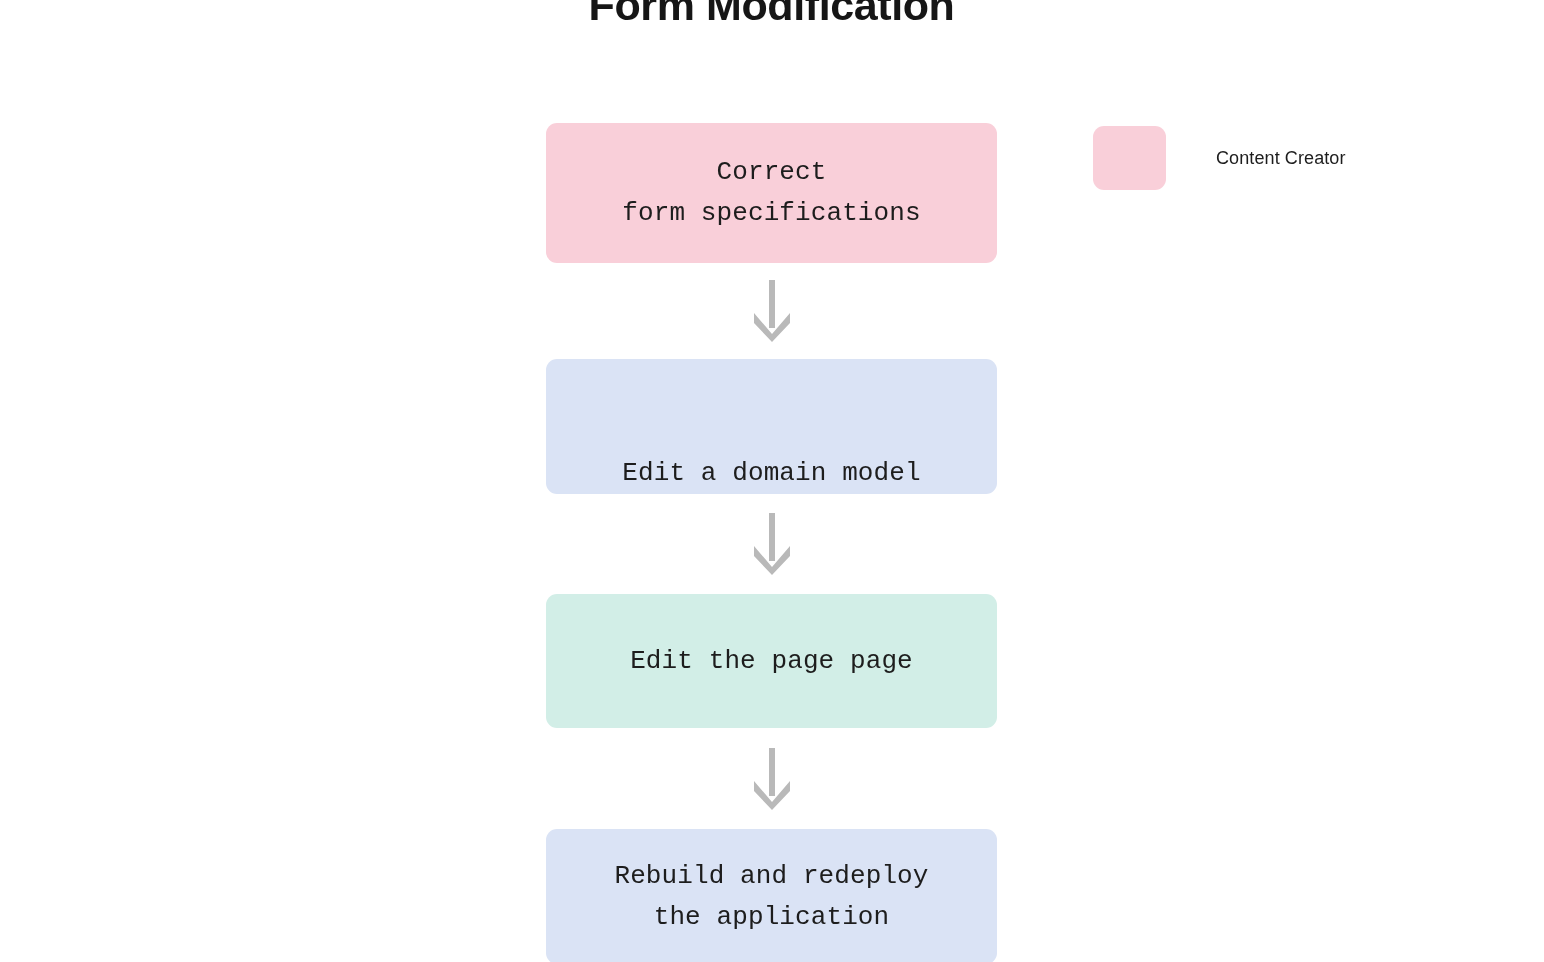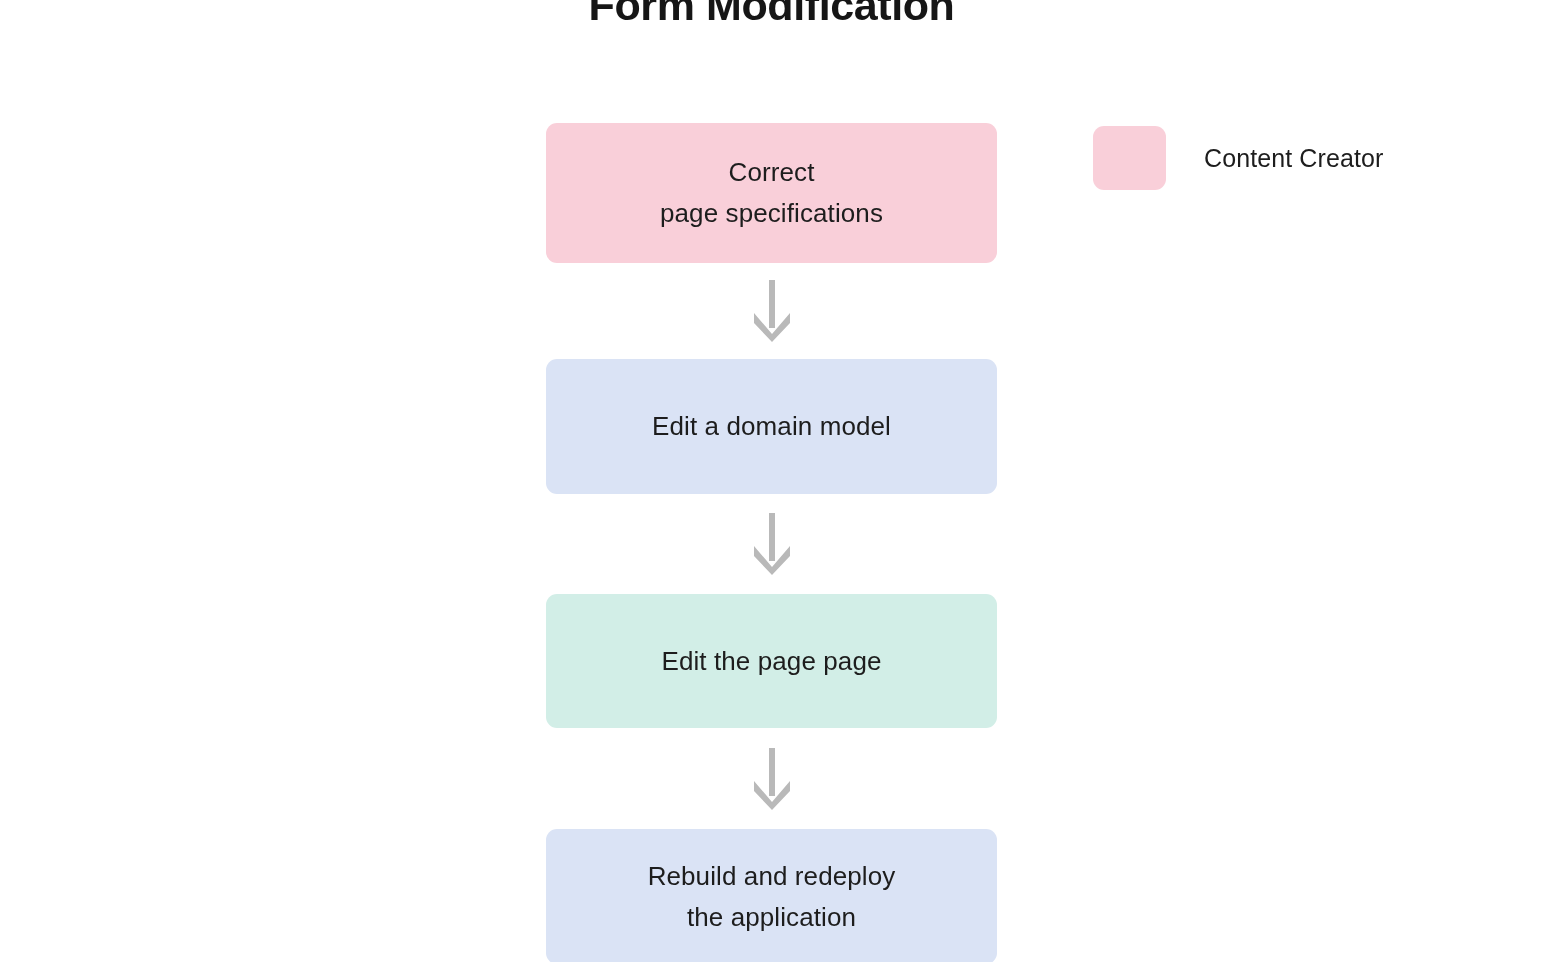--- a/index.html
+++ b/index.html
@@ -56,20 +56,21 @@
     justify-content: center;
     text-align: center;
     font-size: 26px;
     line-height: 1.56;
     color: #1d1d1d;
     letter-spacing: 0.1px;
   }
   .node-label {
     display: block;
     padding: 0 14px;
+    font-family: Liberation Mono, monospace;
   }
 
   .node-1 { height: 140px; }
   .node-2 { height: 135px; }
   .node-3 { height: 134px; }
   .node-4 { height: 135px; }
 
   
   .connector {
     width: 451px;
@@ -98,52 +99,52 @@
   }
   .legend-row:last-child { margin-bottom: 0; }
 
   .legend-swatch {
     width: 73px;
     height: 64px;
     border-radius: 11px;
     flex: 0 0 auto;
   }
   .legend-label {
-    margin-left: 38px;
-    font-size: 25px;
+    margin-left: 50px;
+    font-size: 18px;
     line-height: 1;
     color: #1d1d1d;
     white-space: nowrap;
     letter-spacing: 0.1px;
   }
 </style>
 </head>
 <body>
 
 <div id="canvas" style="background-color: rgb(255, 255, 255);">
 
   <div class="title">Form Modification</div>
 
   <div class="flow-column">
 
     <div class="node node-1" style="background-color: rgb(249, 207, 217);">
       <span class="node-label">
         <span>Correct</span><br>
-        <span>page specifications</span>
+        <span>form specifications</span>
       </span>
     </div>
 
     <div class="connector conn-1">
       <svg class="arrow-svg" width="44" height="62" viewBox="0 0 44 62">
         <rect x="19" y="0" width="6" height="48" fill="#b9b9b9"></rect>
         <path d="M4 33 L22 54 L40 33 L40 43 L22 62 L4 43 Z" fill="#b9b9b9"></path>
       </svg>
     </div>
 
-    <div class="node node-2" style="background-color: rgb(218, 227, 245);">
+    <div class="node node-2" style="background-color: rgb(218, 227, 245); align-items: flex-end;">
       <span class="node-label">
         <span>Edit a domain model</span>
       </span>
     </div>
 
     <div class="connector conn-2">
       <svg class="arrow-svg" width="44" height="62" viewBox="0 0 44 62">
         <rect x="19" y="0" width="6" height="48" fill="#b9b9b9"></rect>
         <path d="M4 33 L22 54 L40 33 L40 43 L22 62 L4 43 Z" fill="#b9b9b9"></path>
       </svg>

